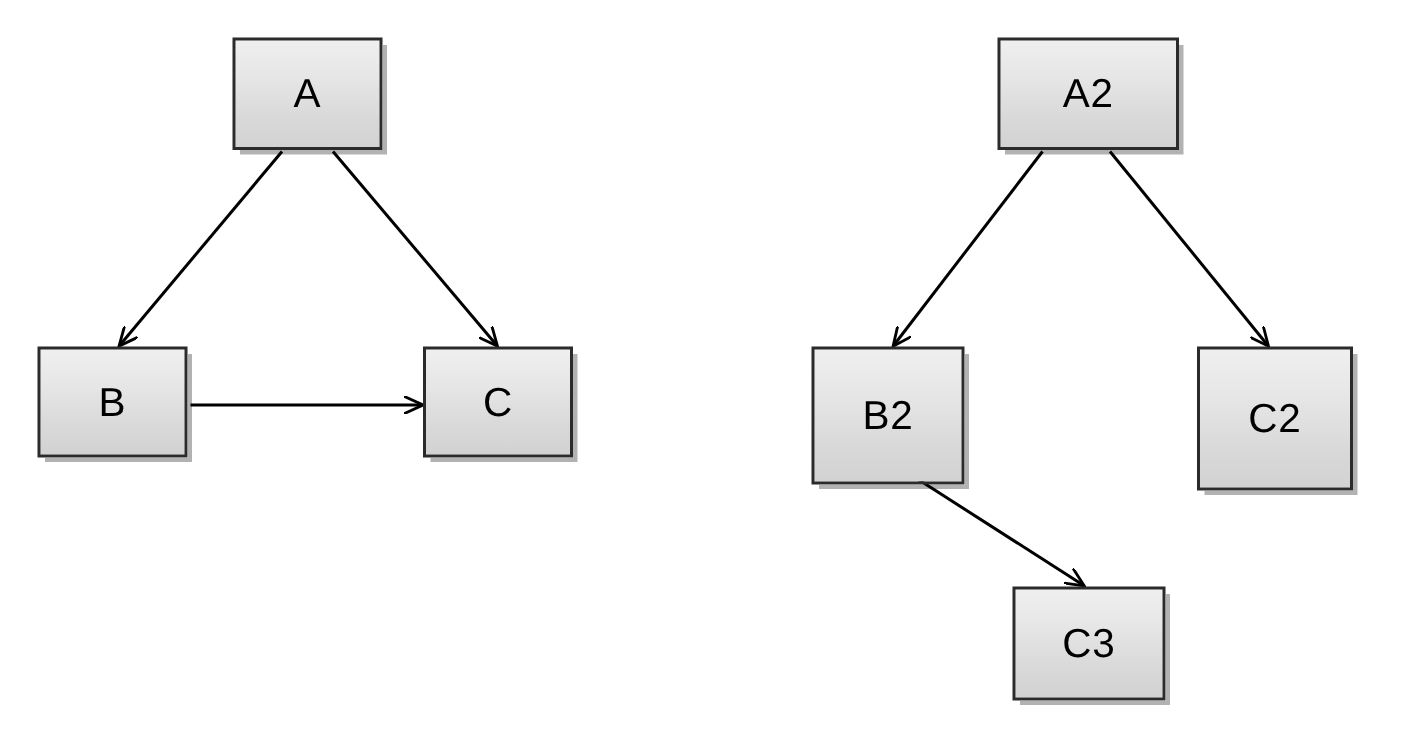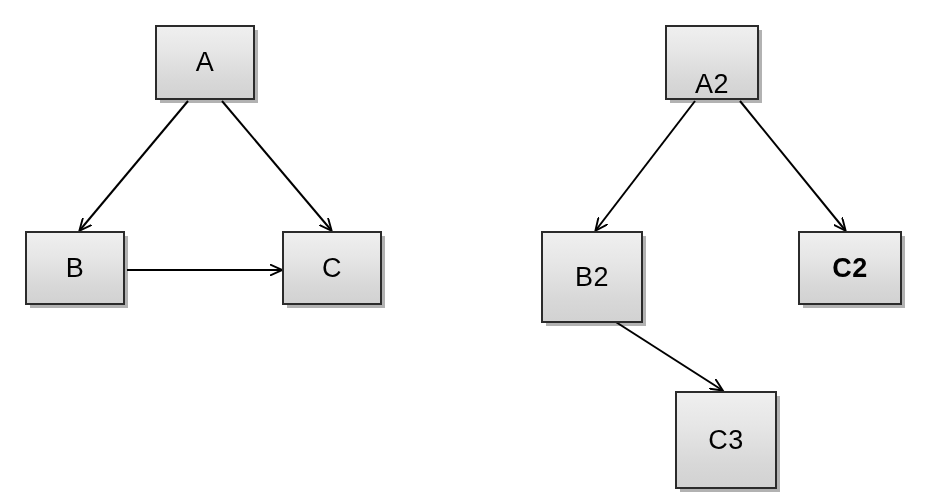--- a/index.html
+++ b/index.html
@@ -71,27 +71,27 @@
   <div id="nodes-layer">
       <div class="node" style="left: 155px; top: 25px; width: 100px; height: 75px;">
         <span class="node-label">A</span>
       </div>
       <div class="node" style="left: 25px; top: 231px; width: 100px; height: 74px;">
         <span class="node-label">B</span>
       </div>
       <div class="node" style="left: 282px; top: 231px; width: 100px; height: 74px;">
         <span class="node-label">C</span>
       </div>
-      <div class="node" style="left: 665px; top: 25px; width: 94px; height: 75px; align-items: flex-end;">
+      <div class="node" style="left: 665px; top: 25px; width: 121px; height: 75px;">
         <span class="node-label">A2</span>
       </div>
       <div class="node" style="left: 541px; top: 231px; width: 102px; height: 92px;">
         <span class="node-label">B2</span>
       </div>
-      <div class="node" style="left: 798px; top: 231px; width: 104px; height: 74px; font-weight: bold;">
+      <div class="node" style="left: 798px; top: 231px; width: 104px; height: 96px;">
         <span class="node-label">C2</span>
       </div>
-      <div class="node" style="left: 675px; top: 391px; width: 102px; height: 98px;">
+      <div class="node" style="left: 675px; top: 391px; width: 102px; height: 76px;">
         <span class="node-label">C3</span>
       </div>
     </div>
 
 </div>
 
 </body></html>

